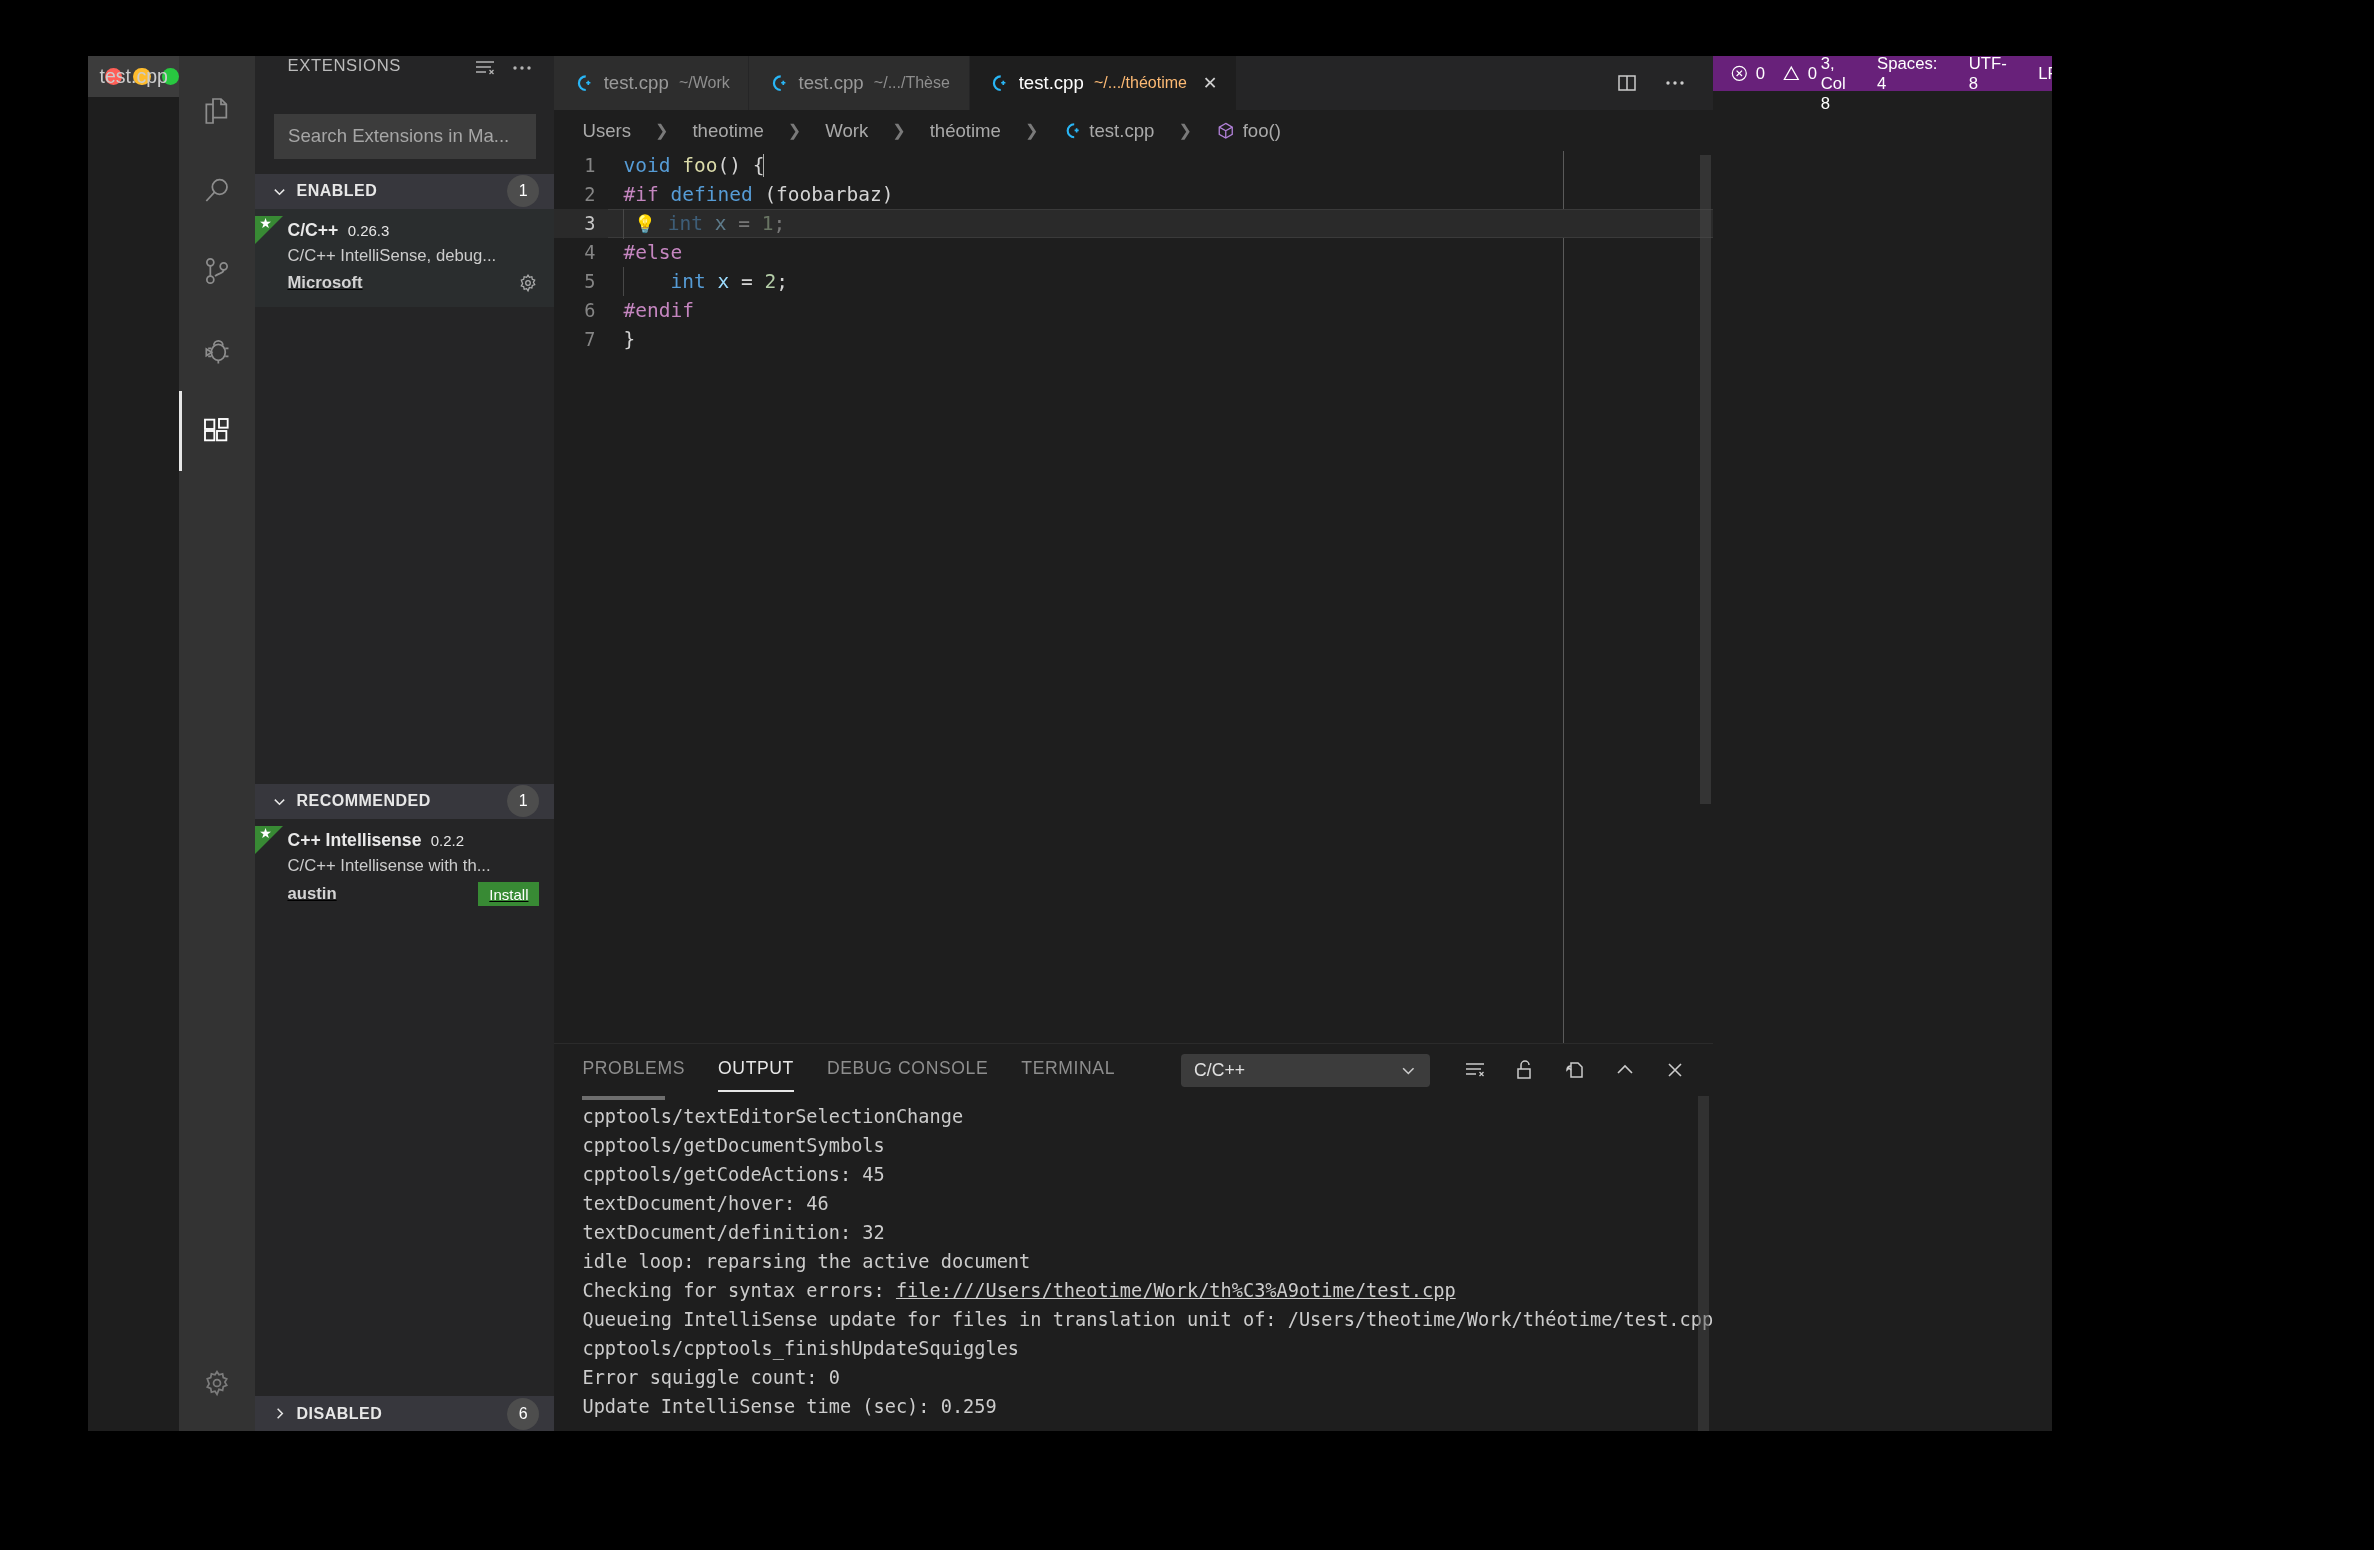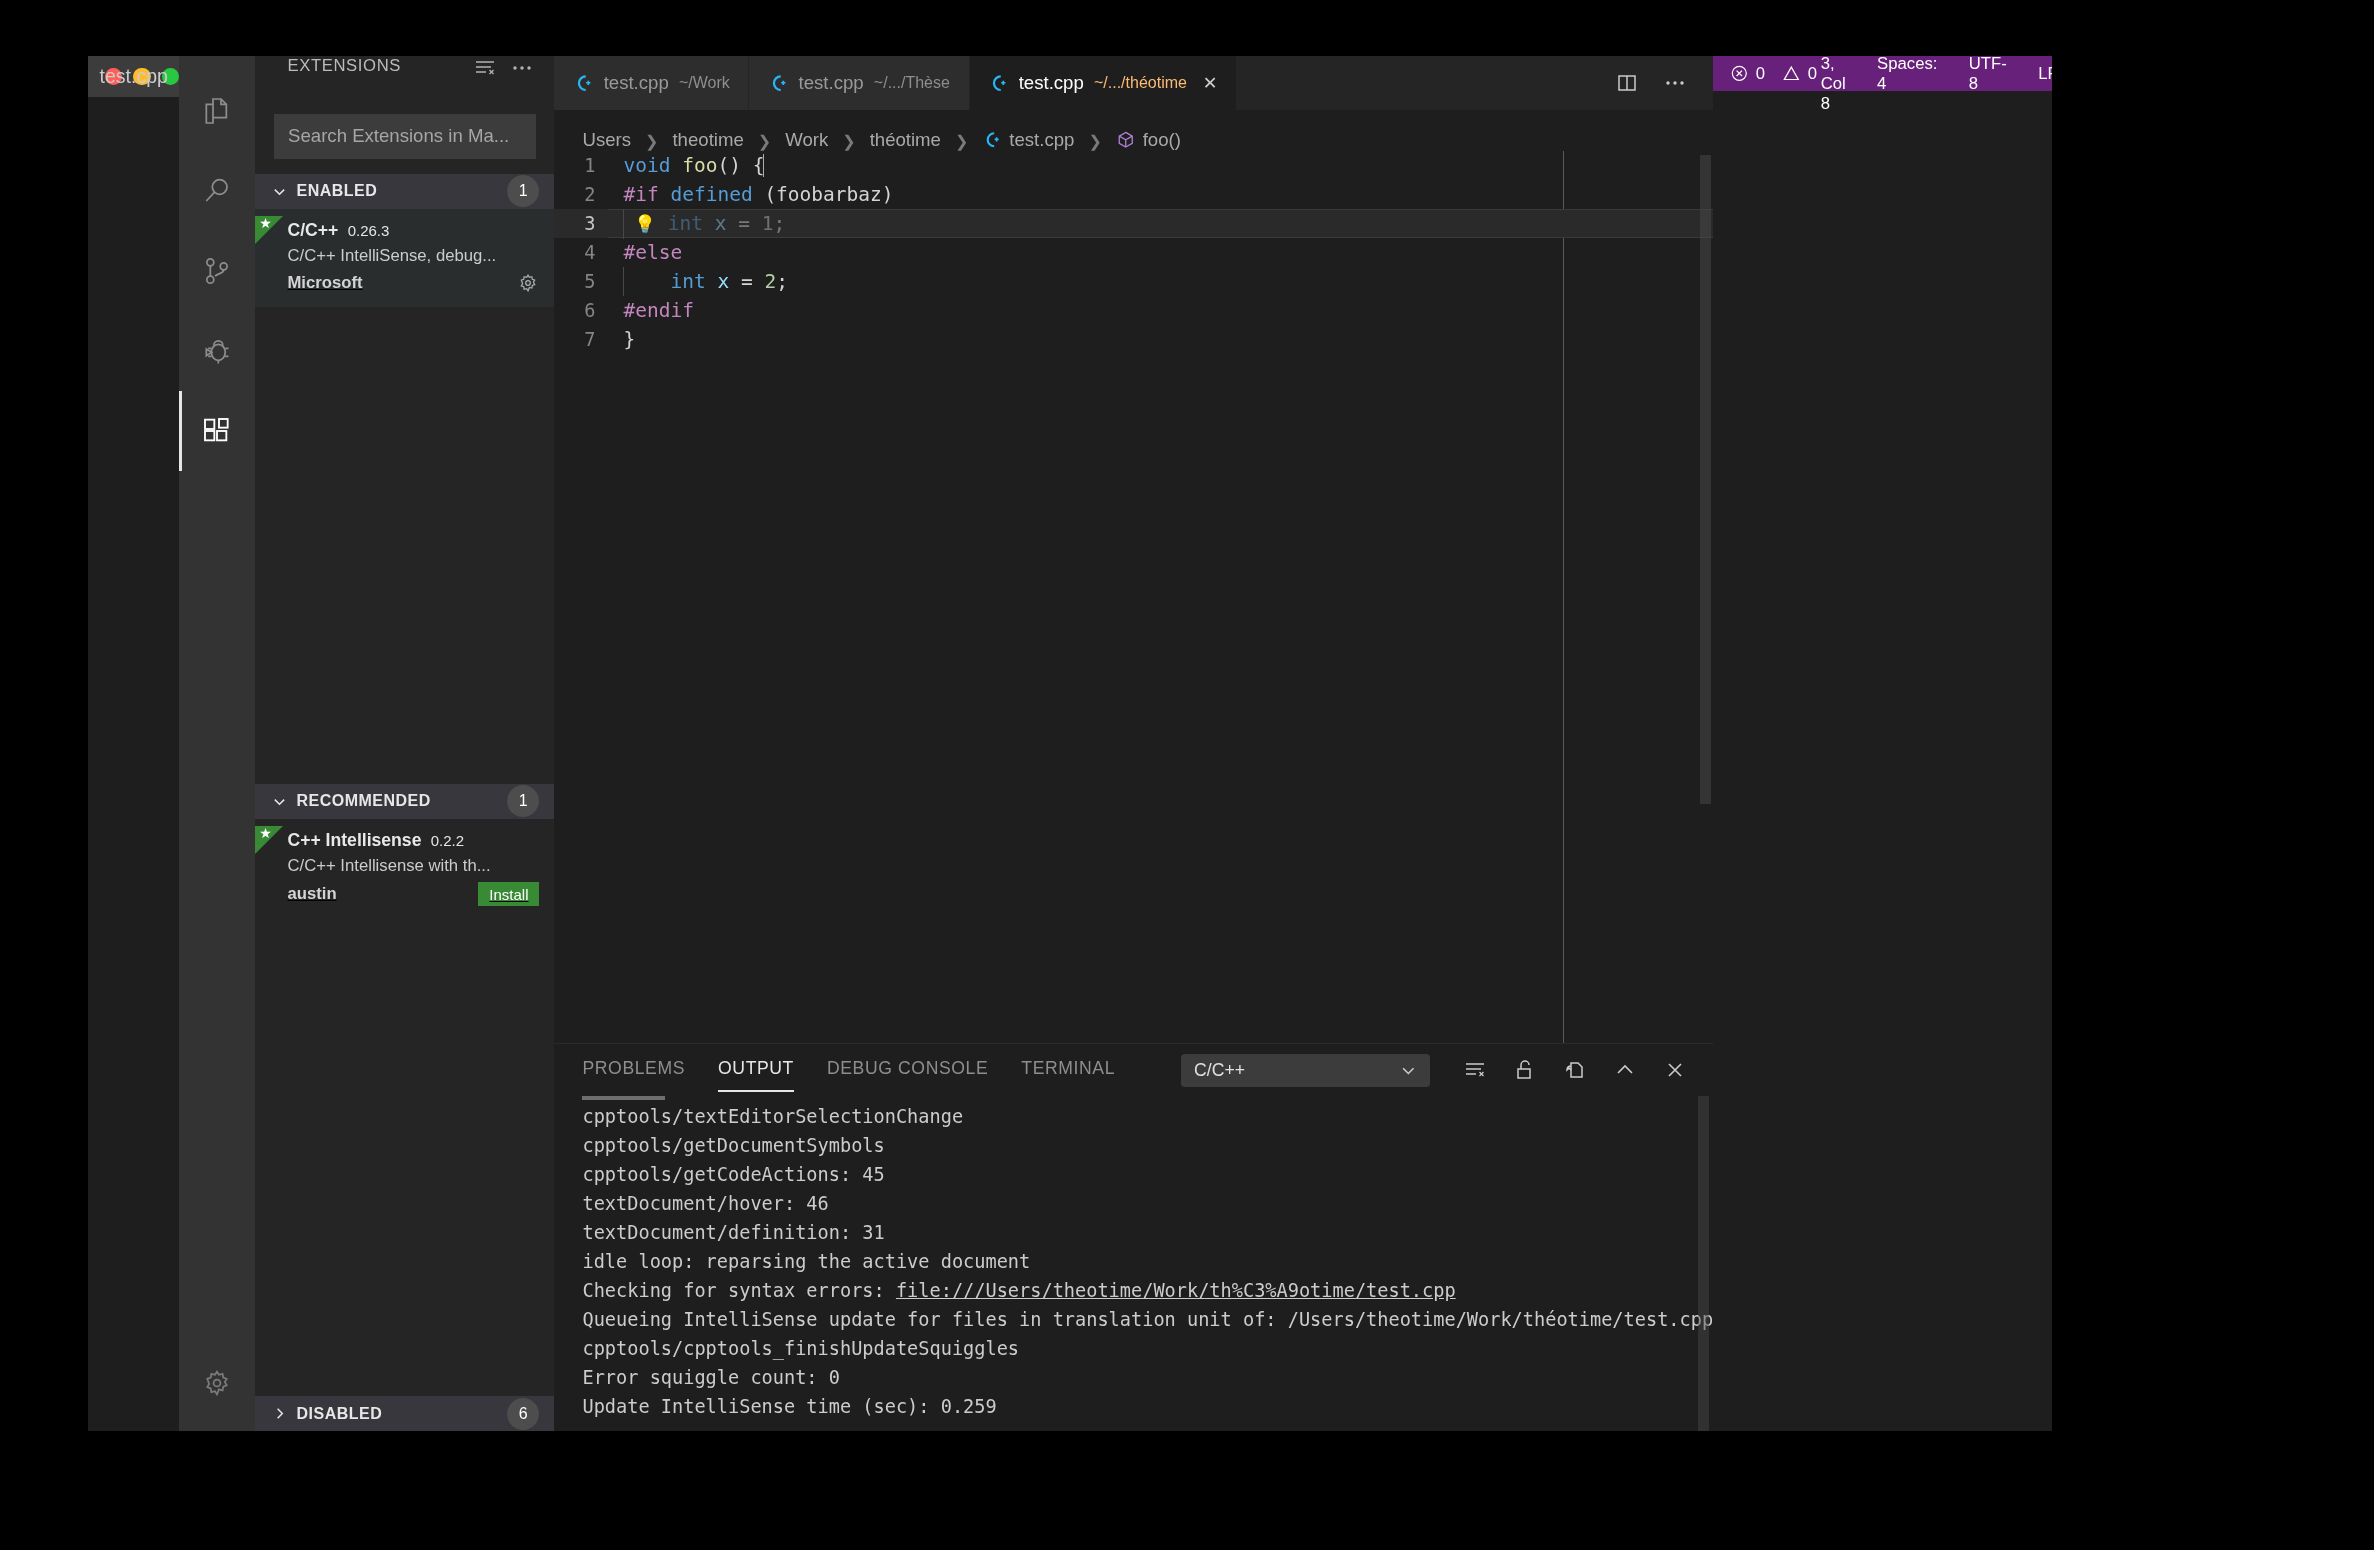--- a/index.html
+++ b/index.html
@@ -164,22 +164,22 @@
   .tab.active { background: #1e1e1e; color: #ffffff; }
   .tab .tab-name { white-space: nowrap; }
   .tab .tab-path { font-size: 16px; color: #8e8e8e; }
   .tab.active .tab-path { color: #fdba74; }
   .tab-close { margin-left: 5.6px; font-size: 17.6px; color: #cfcfcf; }
   .tabbar-spacer { flex: 1; }
   .tabbar-actions { display: flex; align-items: center; gap: 24px; padding: 0 26px; }
 
   .breadcrumbs {
     height: 41px; flex: 0 0 41px;
-    display: flex; align-items: flex-end;
-    padding-left: 28px; gap: 14px;
+    display: flex; align-items: center;
+    padding-left: 28px; gap: 24px;
     font-size: 18.6px; color: #a9a9a9;
     background: #1e1e1e;
   }
   .bc-sep { color: #7a7a7a; font-size: 16px; }
   .bc-item { display: flex; align-items: center; gap: 7.4px; }
 
   .editor {
     flex: 1; position: relative; min-height: 0;
     background: #1e1e1e; overflow: hidden;
   }
@@ -648,21 +648,21 @@
               </span>
             </span>
           </div>
 
           <div class="output-body">
             <div class="out-scroll-top"></div>
             <div class="out-line">cpptools/textEditorSelectionChange</div>
             <div class="out-line">cpptools/getDocumentSymbols</div>
             <div class="out-line">cpptools/getCodeActions: 45</div>
             <div class="out-line">textDocument/hover: 46</div>
-            <div class="out-line">textDocument/definition: 31</div>
+            <div class="out-line">textDocument/definition: 32</div>
             <div class="out-line">idle loop: reparsing the active document</div>
             <div class="out-line"><span>Checking for syntax errors: </span><span class="out-link">file:///Users/theotime/Work/th%C3%A9otime/test.cpp</span></div>
             <div class="out-line">Queueing IntelliSense update for files in translation unit of: /Users/theotime/Work/théotime/test.cpp</div>
             <div class="out-line">cpptools/cpptools_finishUpdateSquiggles</div>
             <div class="out-line">Error squiggle count: 0</div>
             <div class="out-line">Update IntelliSense time (sec): 0.259</div>
             <div class="out-scroll-right"></div>
           </div>
         </div>
 

